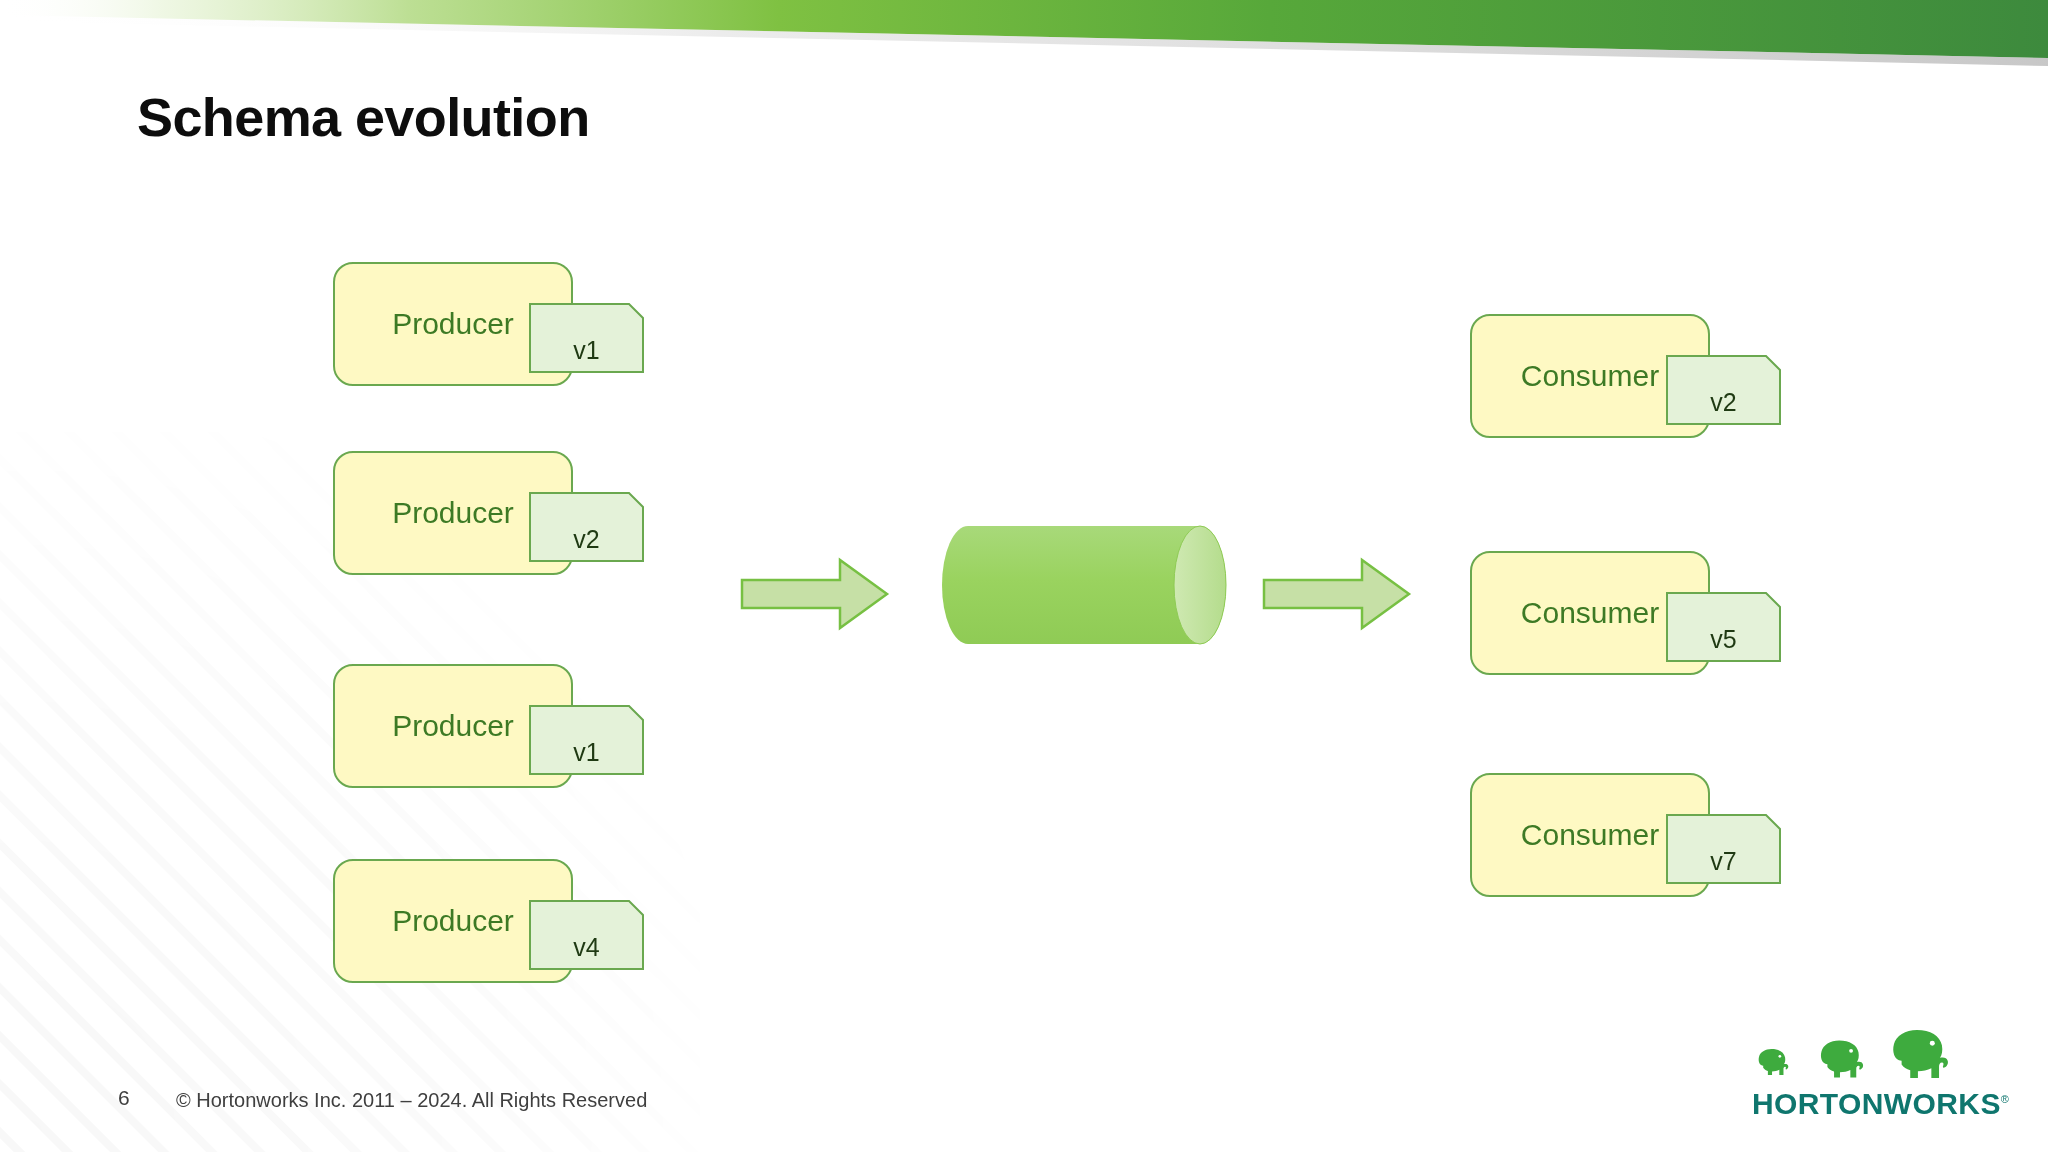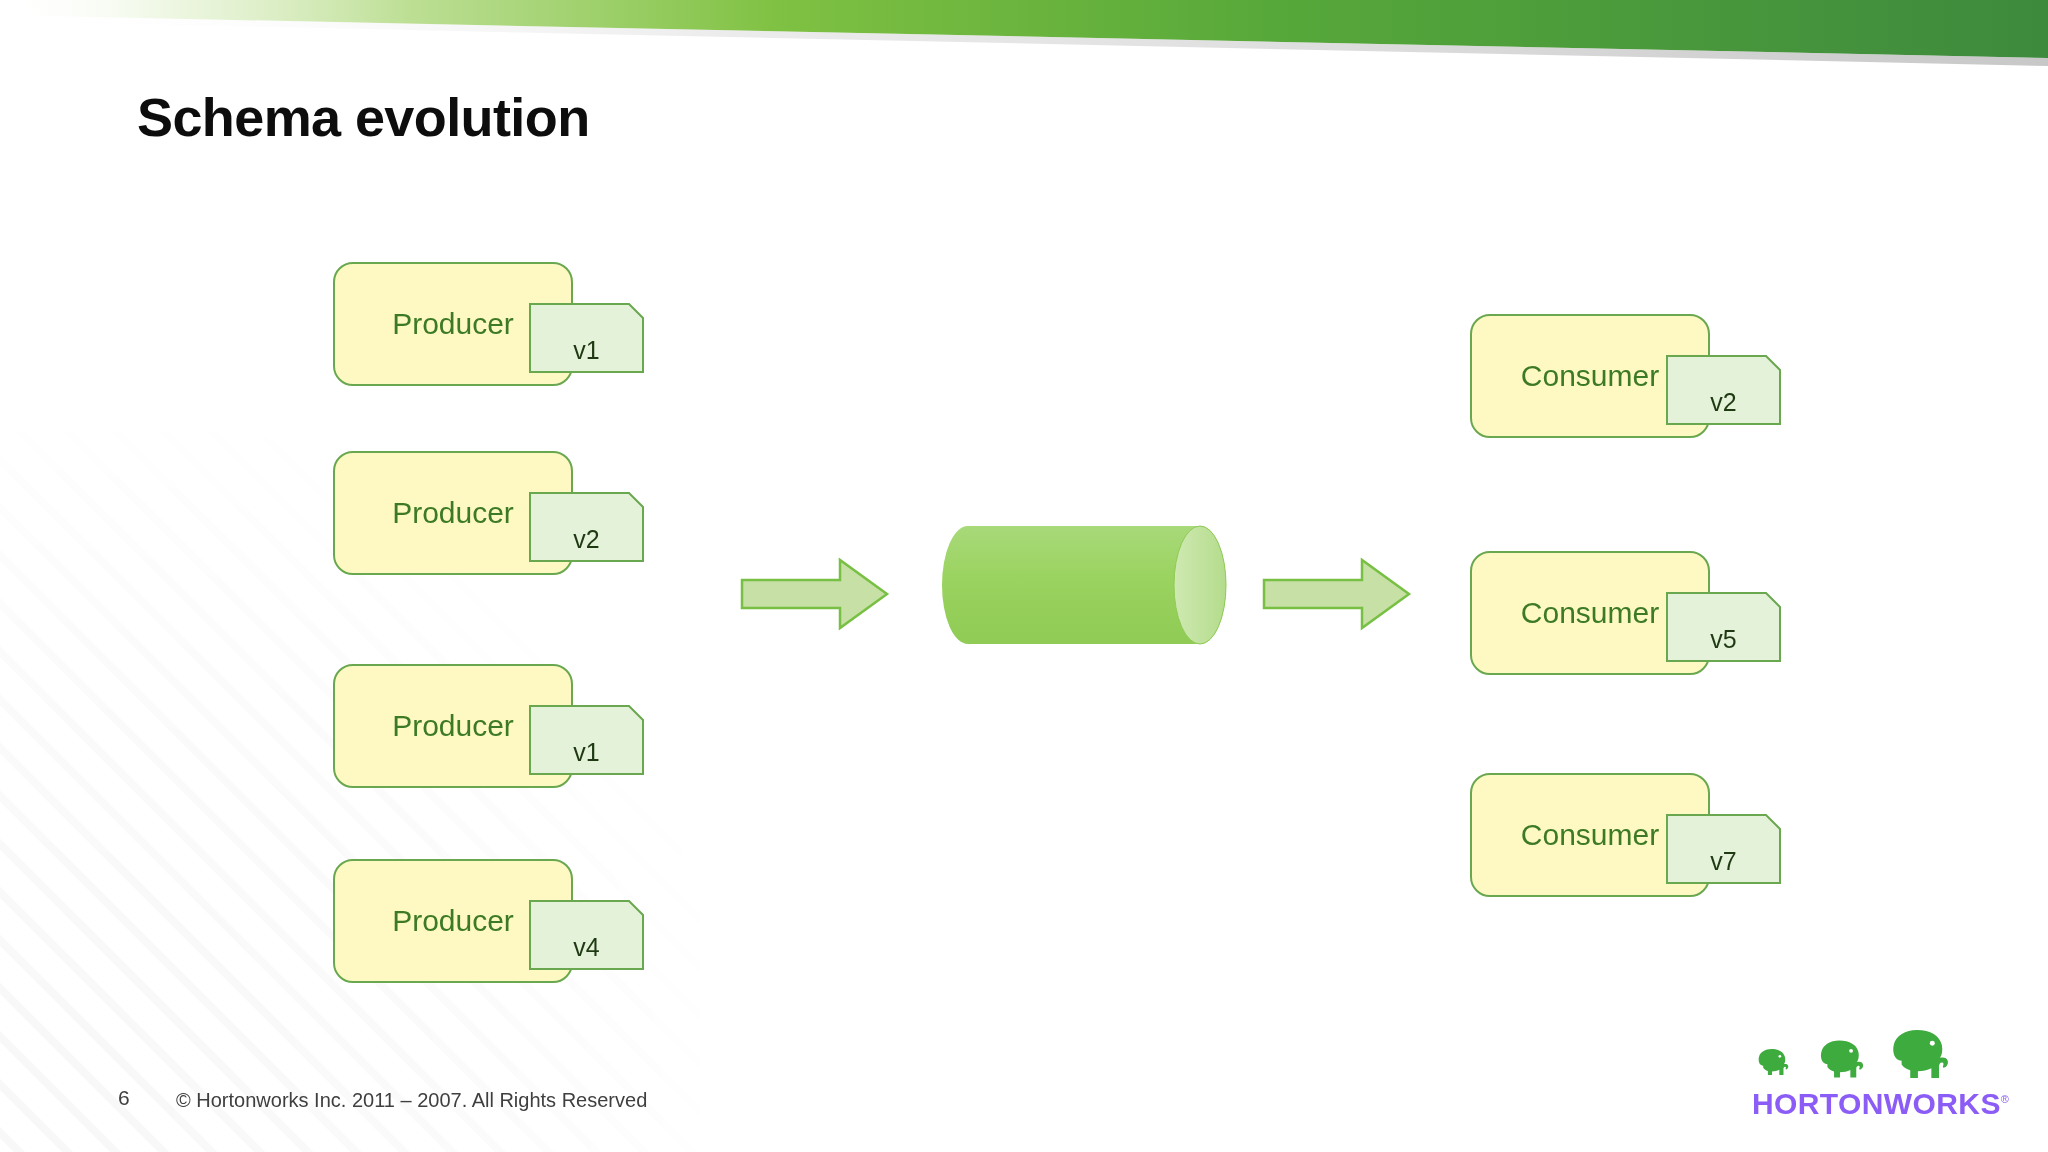--- a/index.html
+++ b/index.html
@@ -161,21 +161,21 @@
     width: 232px;
     height: 96px;
   }
   .logo .elephants { display: block; width: 232px; height: 56px; }
   .logo .wordmark {
     display: block;
     width: 232px;
     text-align: center;
     font-size: 30px;
     font-weight: bold;
-    color: #8b5cf6;
+    color: #0f766e;
     letter-spacing: 0.4px;
     font-family: "Liberation Sans", sans-serif;
     line-height: 34px;
     white-space: nowrap;
     position: relative;
   }
   .logo .reg {
     font-size: 11px;
     vertical-align: super;
     font-weight: normal;
@@ -320,21 +320,21 @@
     </div>
     <div class="vtag">
       <svg viewBox="0 0 115 70">
           <path d="M 1,1 L 100,1 L 114,15 L 114,69 L 1,69 Z" fill="#e4f2d9" stroke="#6aa84f" stroke-width="2"></path>
         </svg>
       <span class="vtag-label">v7</span>
     </div>
   </div>
 
   <div class="slide-number">6</div>
-  <div class="copyright">© Hortonworks Inc. 2011 – 2007. All Rights Reserved</div>
+  <div class="copyright">© Hortonworks Inc. 2011 – 2024. All Rights Reserved</div>
 
   <div class="logo">
     <svg class="elephants" viewBox="0 0 232 56">
       <g fill="#3eab3e">
 
         <g transform="translate(6,22) scale(0.52)">
           <path d="M 10,34 C 2,34 0,24 2,17 C 4,8 14,2 26,2 C 40,2 50,8 52,18 C 53,24 52,28 50,31 C 54,30 57,31 58,34 C 59,37 57,40 55,41 C 54,42 53,41 53,40 C 54,38 54,36 52,36 C 50,36 49,38 49,40 L 49,52 L 41,52 L 41,42 C 37,44 32,45 27,45 L 27,52 L 19,52 L 19,44 C 15,43 12,41 10,38 Z"></path>
           <circle cx="42" cy="16" r="2.6" fill="#ffffff"></circle>
         </g>
 

